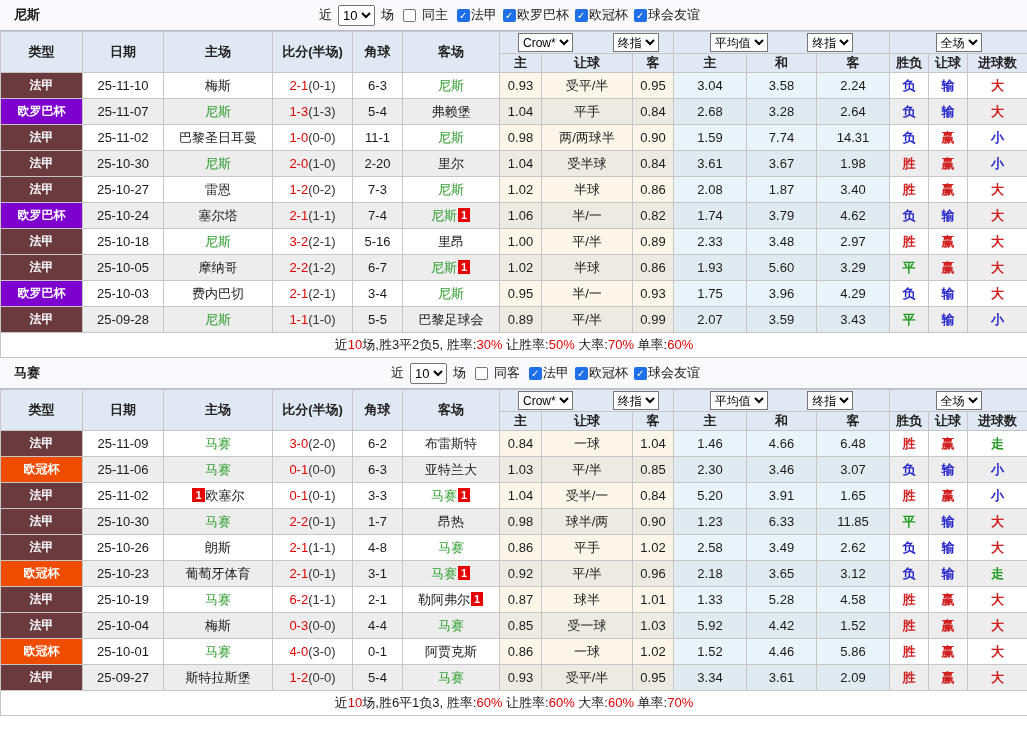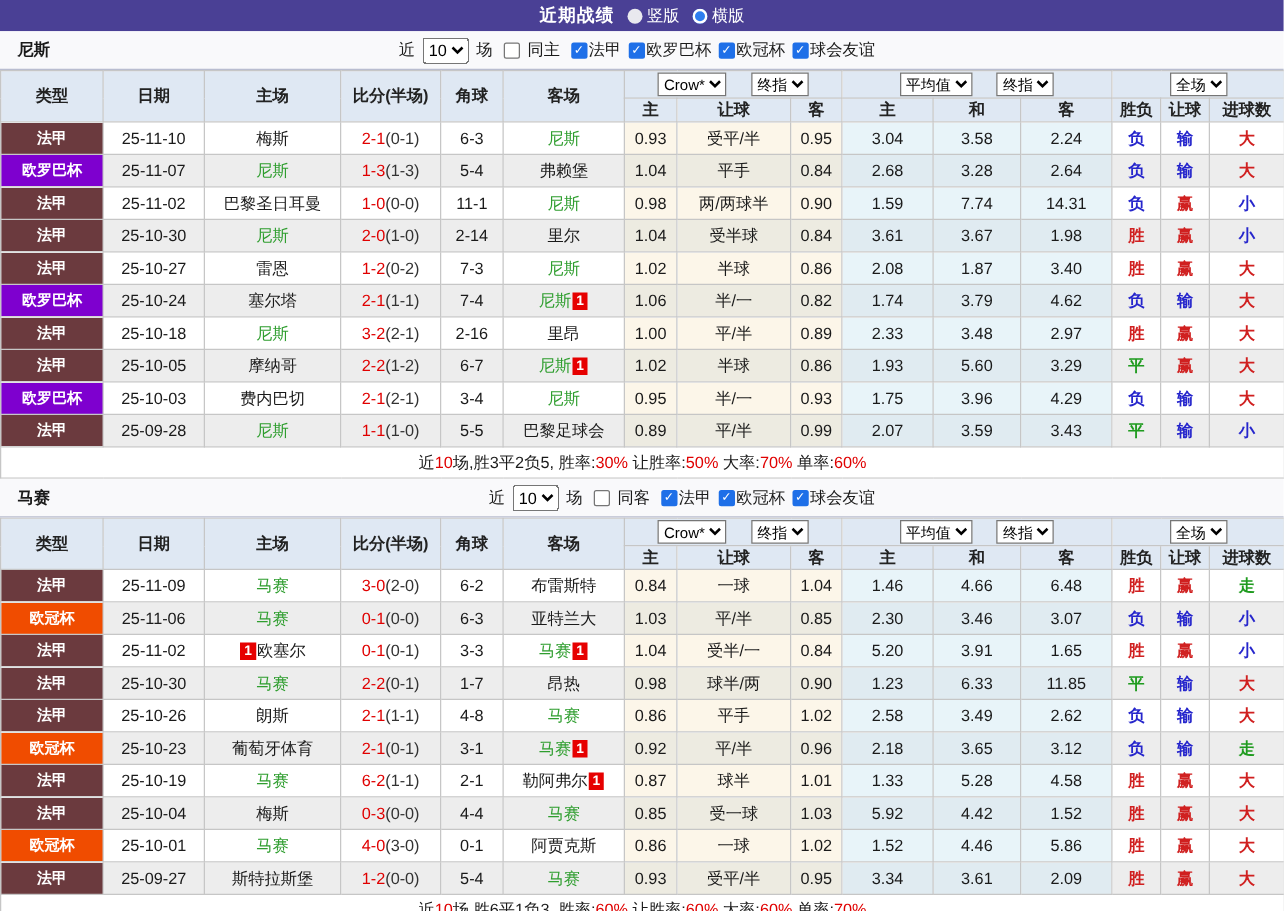--- a/index.html
+++ b/index.html
@@ -27,52 +27,41 @@
   .league-filters .cb { margin-left: 6px; margin-right: 1px; }
   .same-cb { margin: 0 3px 0 6px; }
 
   
   table { border-collapse: collapse; width: 1027px; table-layout: fixed; border-radius: 19px; }
   th, td { border: 1px solid #c6c6c6; text-align: center; overflow: hidden; white-space: nowrap; }
   thead th { background: #dfe8f3; font-weight: bold; font-size: 13px; color: #222; }
   tr.select-row th { height: 22px; }
   tr.select-row th.sel-th { padding: 1px 0; }
   tr.sub-row th { height: 19px; font-weight: bold; }
-  thead select { font-size: 12px; height: 19px; margin: 0 8px; vertical-align: middle; background: #fff; }
+  thead select { font-size: 12px; height: 19px; margin: 0 18px; vertical-align: middle; background: #fff; }
   tbody td { height: 26px; font-size: 13px; }
   tr.odd td { background: #ffffff; }
   tr.even td { background: #ededed; }
   tr.odd td.odds1-cell { background: #fcf6e9; }
   tr.even td.odds1-cell { background: #edebe1; }
   tr.odd td.avg-cell { background: #e8f4f9; }
   tr.even td.avg-cell { background: #e0ebf1; }
   td.league-cell { color: #fff; font-weight: bold; font-size: 12px; }
   td.result-cell { font-weight: bold; }
   .team-self { color: #2f9e2f; }
   .ft { color: #e00000; }
   .ht { color: #333; }
   .badge-red { display: inline-block; background: #e60000; color: #fff; font-size: 11px; font-weight: bold; line-height: 14px; padding: 0 3px; margin: 0 1px; vertical-align: 1px; }
   td.summary-cell { height: 25px; font-size: 13px; background: #fff; border-left: 1px solid #c6c6c6; border-right: 1px solid #c6c6c6; }
   td.summary-cell .red { color: #e00000; }
 </style>
 </head>
 <body>
 
 <div id="app">
-  <div class="topbar">
-    <span class="title">近期战绩</span>
-    <span class="radio-opt">
-      <span class="radio-dot off"></span>
-      <span>竖版</span>
-    </span>
-    <span class="radio-opt">
-      <span class="radio-dot on"></span>
-      <span>横版</span>
-    </span>
-  </div>
   <div id="sections">
   <div class="section">
     <div class="section-bar">
       <span class="team">尼斯</span>
       <span class="filters">
         <span class="near">近</span>
         <select class="count-select"><option>10</option></select>
         <span class="unit">场</span>
         <span class="cb unchecked same-cb"></span>
         <span class="same-label">同主</span>
@@ -188,21 +177,21 @@
               <td class="avg-cell">14.31</td>
               <td class="result-cell" style="color: rgb(38, 38, 204);">负</td>
               <td class="result-cell" style="color: rgb(208, 32, 32);">赢</td>
               <td class="result-cell" style="color: rgb(38, 38, 204);">小</td>
             </tr>
             <tr class="even">
               <td class="league-cell" style="background: rgb(107, 58, 62);">法甲</td>
               <td class="date-cell">25-10-30</td>
               <td class="team-cell"><span class="team-self">尼斯</span></td>
               <td class="score-cell"><span class="ft">2-0</span><span class="ht">(1-0)</span></td>
-              <td class="corners-cell">2-14</td>
+              <td class="corners-cell">2-20</td>
               <td class="team-cell"><span>里尔</span></td>
               <td class="odds1-cell">1.04</td>
               <td class="odds1-cell">受半球</td>
               <td class="odds1-cell">0.84</td>
               <td class="avg-cell">3.61</td>
               <td class="avg-cell">3.67</td>
               <td class="avg-cell">1.98</td>
               <td class="result-cell" style="color: rgb(208, 32, 32);">胜</td>
               <td class="result-cell" style="color: rgb(208, 32, 32);">赢</td>
               <td class="result-cell" style="color: rgb(38, 38, 204);">小</td>
@@ -239,21 +228,21 @@
               <td class="avg-cell">4.62</td>
               <td class="result-cell" style="color: rgb(38, 38, 204);">负</td>
               <td class="result-cell" style="color: rgb(38, 38, 204);">输</td>
               <td class="result-cell" style="color: rgb(208, 32, 32);">大</td>
             </tr>
             <tr class="odd">
               <td class="league-cell" style="background: rgb(107, 58, 62);">法甲</td>
               <td class="date-cell">25-10-18</td>
               <td class="team-cell"><span class="team-self">尼斯</span></td>
               <td class="score-cell"><span class="ft">3-2</span><span class="ht">(2-1)</span></td>
-              <td class="corners-cell">2-16</td>
+              <td class="corners-cell">5-16</td>
               <td class="team-cell"><span>里昂</span></td>
               <td class="odds1-cell">1.00</td>
               <td class="odds1-cell">平/半</td>
               <td class="odds1-cell">0.89</td>
               <td class="avg-cell">2.33</td>
               <td class="avg-cell">3.48</td>
               <td class="avg-cell">2.97</td>
               <td class="result-cell" style="color: rgb(208, 32, 32);">胜</td>
               <td class="result-cell" style="color: rgb(208, 32, 32);">赢</td>
               <td class="result-cell" style="color: rgb(208, 32, 32);">大</td>

